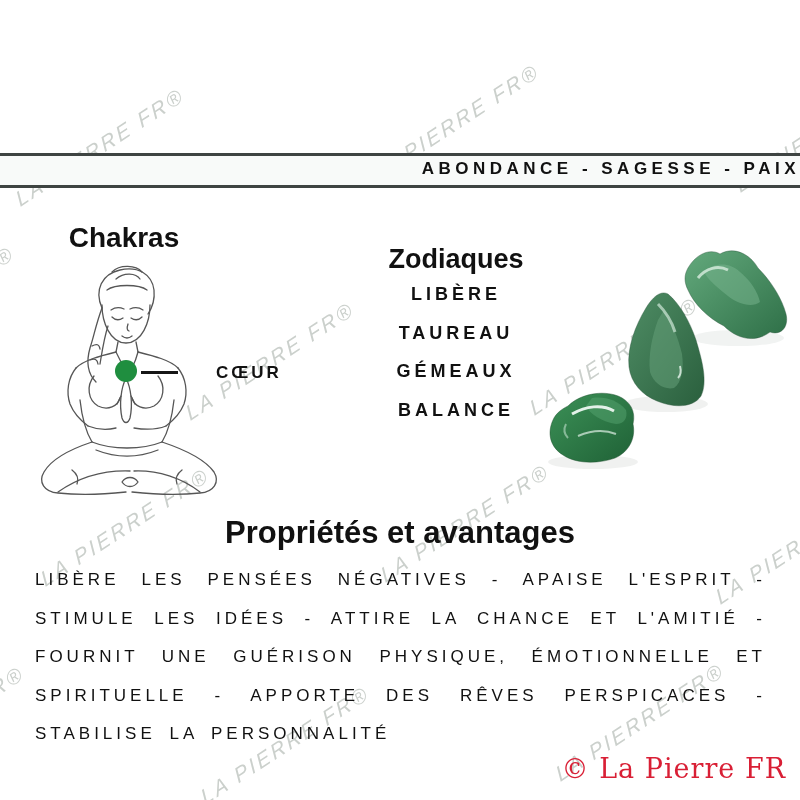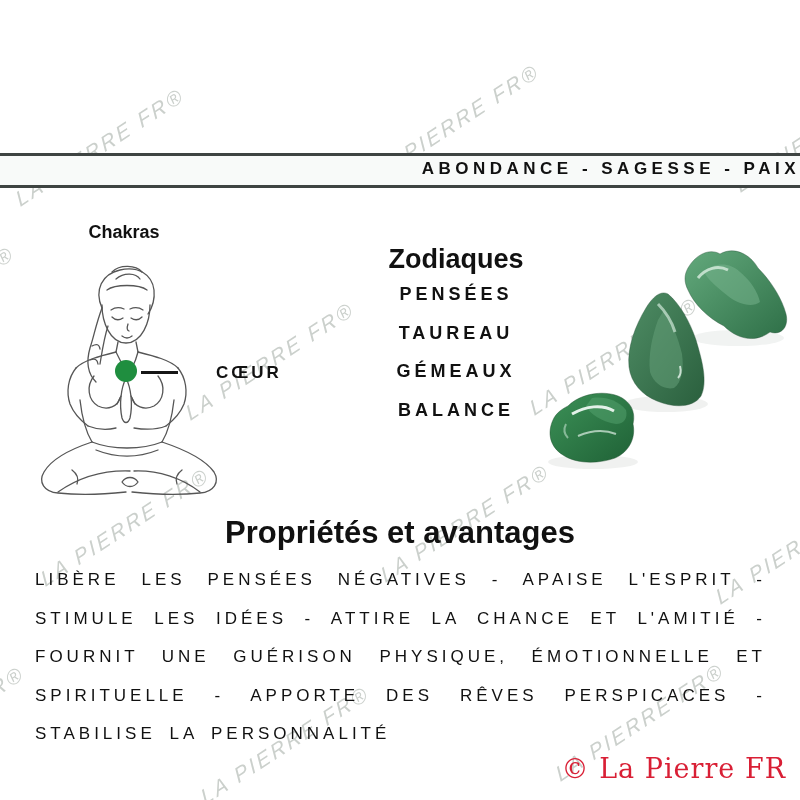--- a/index.html
+++ b/index.html
@@ -20,21 +20,21 @@
   .banner-bg{position:absolute;top:156px;left:0;width:100%;height:29px;background:#f8faf9;z-index:1;}
   .rule{position:absolute;left:0;width:100%;height:3px;background:#3e4442;z-index:2;}
   .rule-top{top:153px;}
   .rule-bottom{top:185px;}
   .banner-text{
     position:absolute;top:159px;left:0;width:100%;text-align:right;
     font-size:17px;font-weight:bold;letter-spacing:4.5px;z-index:2;
   }
   .chakras-heading{
     position:absolute;top:222px;left:38px;width:172px;text-align:center;
-    font-size:18px;font-weight:bold;z-index:2;
+    font-size:28px;font-weight:bold;z-index:2;
   }
   .figure-svg{position:absolute;left:36px;top:260px;width:194px;height:250px;z-index:2;}
   .chakra-pointer{position:absolute;left:141px;top:371px;width:37px;height:3px;background:#161616;z-index:3;}
   .chakra-label{
     position:absolute;left:184px;top:363px;font-size:17px;font-weight:bold;
     letter-spacing:3px;z-index:3;margin-left:32px;
   }
   .zodiac-heading{
     position:absolute;top:244px;left:346px;width:220px;text-align:center;
     font-size:27px;font-weight:bold;z-index:2;
@@ -142,21 +142,21 @@
       <path d="M146,210 q-8,6 -5,14"></path>
     </g>
     <circle cx="90" cy="111" r="11" stroke="none" fill="#1f8e3f"></circle>
   </svg>
 
   <div class="chakra-pointer"></div>
   <div class="chakra-label">CŒUR</div>
 
   <div class="zodiac-heading">Zodiaques</div>
   <div class="zodiac-list">
-      <div class="zodiac-item">PENSÉES</div>
+      <div class="zodiac-item">LIBÈRE</div>
       <div class="zodiac-item">TAUREAU</div>
       <div class="zodiac-item">GÉMEAUX</div>
       <div class="zodiac-item">BALANCE</div>
     </div>
 
   <svg class="stones-svg" viewBox="0 0 262 240" xmlns="http://www.w3.org/2000/svg">
     <defs>
       <linearGradient id="gA" x1="0" y1="0" x2="1" y2="1">
         <stop offset="0" stop-color="#63a97c"></stop>
           <stop offset="1" stop-color="#2e6f47"></stop>

